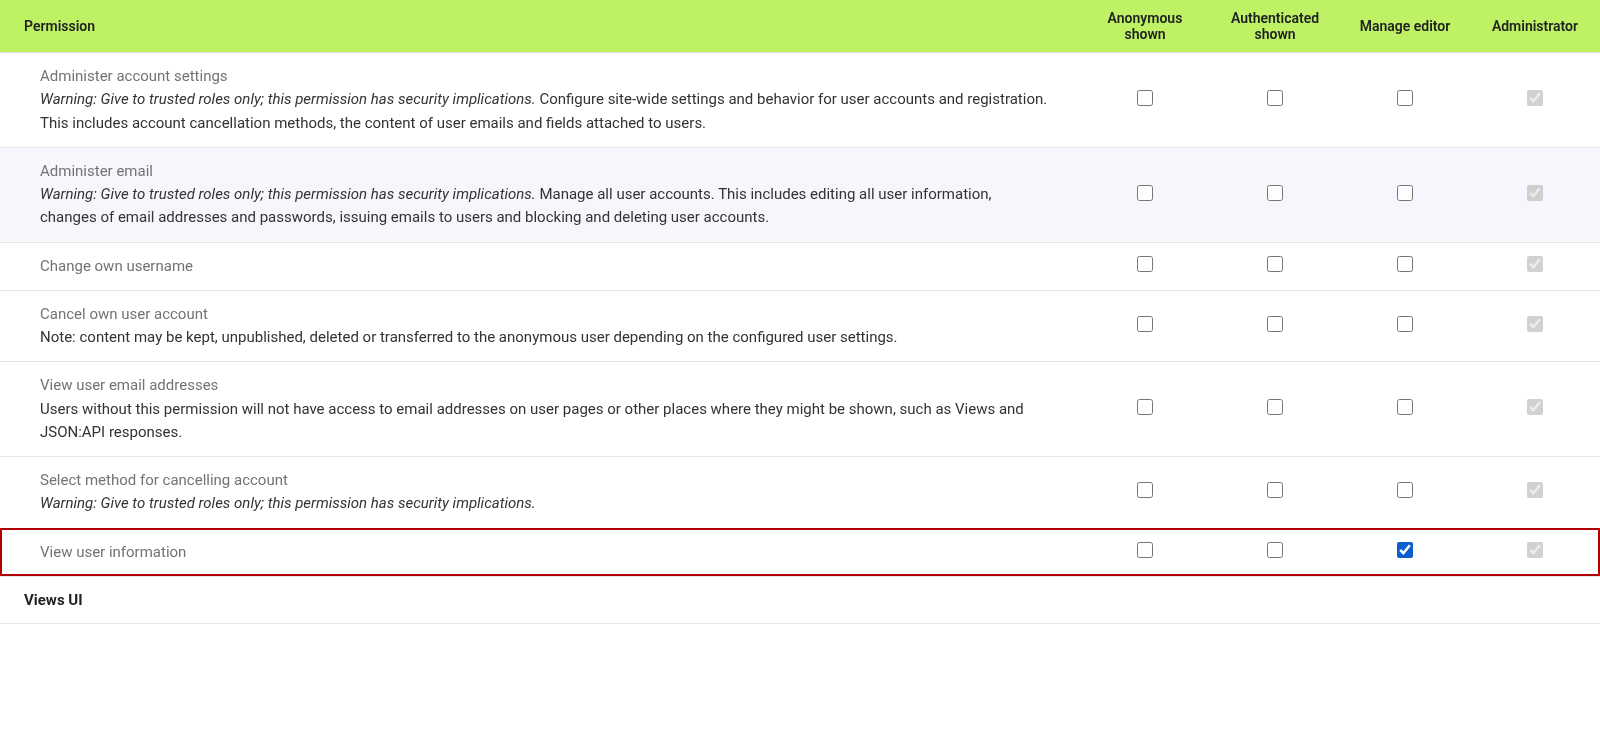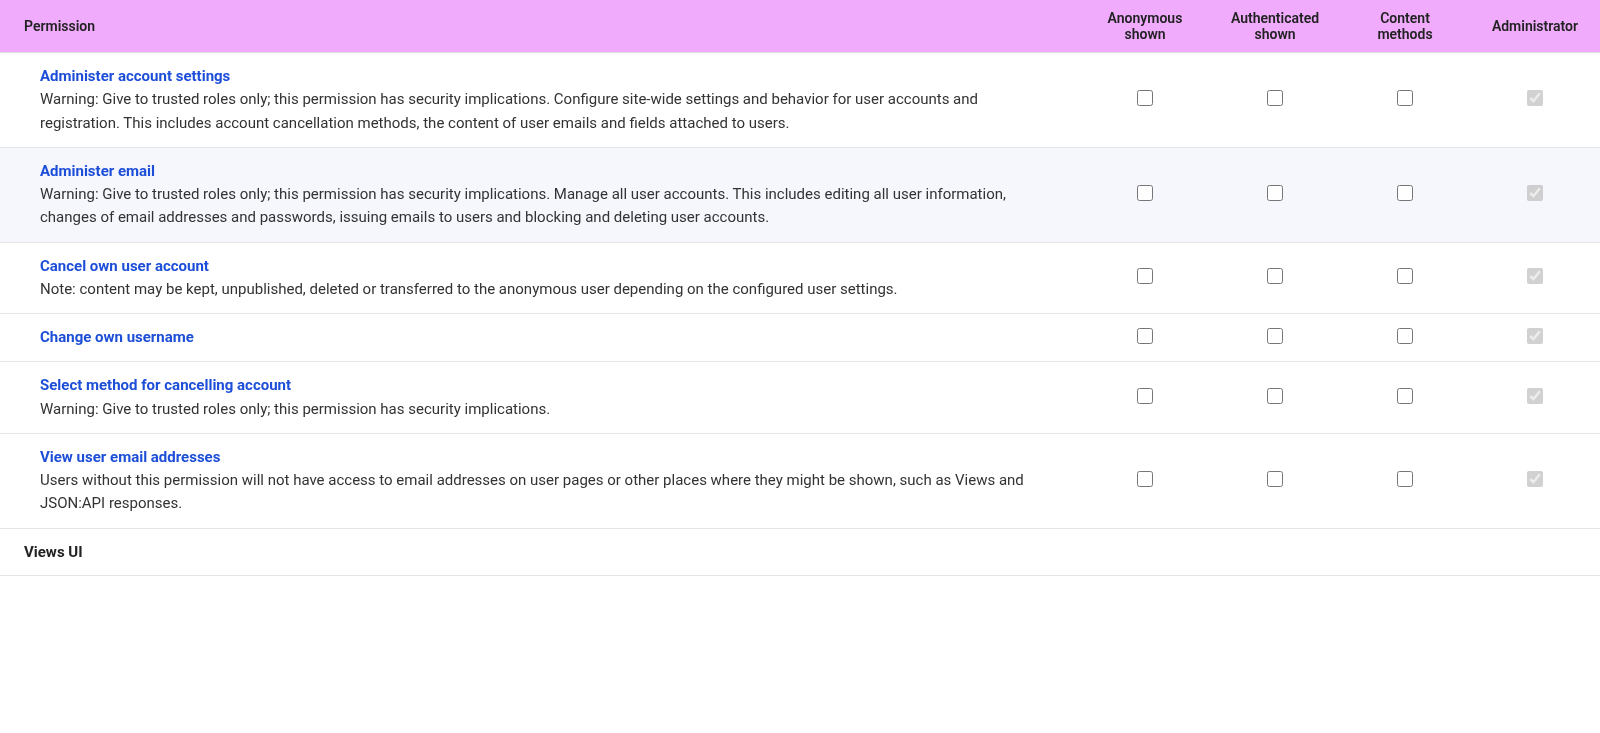--- a/index.html
+++ b/index.html
@@ -8,21 +8,21 @@
       font-size: 15px;
       color: #222;
       background: #fff;
     }
     table {
       width: 100%;
       border-collapse: collapse;
       table-layout: fixed;
     }
     thead tr {
-      background: #f0abfc;
+      background: #bef264;
       margin-left: 37px;
     }
     th {
       padding: 10px 12px;
       font-weight: 600;
       text-align: center;
       border-bottom: 1px solid #ddd;
       font-size: 14px;
     }
     th.perm-col {
@@ -46,28 +46,29 @@
       line-height: 1.55;
     }
     td.check-cell {
       text-align: center;
     }
     .section-row td {
       font-weight: 700;
       padding: 14px 24px 14px 24px;
     }
     .perm-title {
-      color: #1d4ed8;
-      font-weight: 700;
+      color: #737373;
+      font-weight: 400;
     }
     .perm-desc {
       color: #333;
       font-weight: 400;
     }
     .warning {
+      font-style: italic;
       color: #333;
     }
     input[type="checkbox"] {
       width: 16px;
       height: 16px;
       cursor: pointer;
       accent-color: #0d5fcf;
     }
     input[type="checkbox"]:disabled {
       cursor: default;
@@ -89,21 +90,21 @@
     <col style="width:130px">
     <col style="width:130px">
     <col style="width:130px">
     <col style="width:130px">
   </colgroup>
   <thead>
     <tr>
       <th class="perm-col">Permission</th>
       <th class="role-col">Anonymous shown</th>
       <th class="role-col">Authenticated shown</th>
-      <th class="role-col">Content methods</th>
+      <th class="role-col">Manage editor</th>
       <th class="role-col">Administrator</th>
     </tr>
   </thead>
   <tbody id="perm-body">
       <tr>
         <td class="perm-cell">
           <div class="perm-title">Administer account settings</div>
           <div class="perm-desc"><span class="warning">Warning: Give to trusted roles only; this permission has security implications.</span> <span>Configure site-wide settings and behavior for user accounts and registration. This includes account cancellation methods, the content of user emails and fields attached to users.</span></div>
         </td>
         <td class="check-cell"><input type="checkbox" style=""></td>
@@ -116,54 +117,63 @@
           <div class="perm-title">Administer email</div>
           <div class="perm-desc"><span class="warning">Warning: Give to trusted roles only; this permission has security implications.</span> <span>Manage all user accounts. This includes editing all user information, changes of email addresses and passwords, issuing emails to users and blocking and deleting user accounts.</span></div>
         </td>
         <td class="check-cell"><input type="checkbox" style=""></td>
         <td class="check-cell"><input type="checkbox" style=""></td>
         <td class="check-cell"><input type="checkbox" style=""></td>
         <td class="check-cell"><input type="checkbox" disabled="" checked="" style=""></td>
       </tr>
       <tr>
         <td class="perm-cell">
+          <div class="perm-title">Change own username</div>
+        </td>
+        <td class="check-cell"><input type="checkbox" style=""></td>
+        <td class="check-cell"><input type="checkbox" style=""></td>
+        <td class="check-cell"><input type="checkbox" style=""></td>
+        <td class="check-cell"><input type="checkbox" disabled="" checked="" style=""></td>
+      </tr>
+      <tr>
+        <td class="perm-cell">
           <div class="perm-title">Cancel own user account</div>
           <div class="perm-desc"><span>Note: content may be kept, unpublished, deleted or transferred to the anonymous user depending on the configured user settings.</span></div>
         </td>
         <td class="check-cell"><input type="checkbox" style=""></td>
         <td class="check-cell"><input type="checkbox" style=""></td>
         <td class="check-cell"><input type="checkbox" style=""></td>
         <td class="check-cell"><input type="checkbox" disabled="" checked="" style=""></td>
       </tr>
       <tr>
         <td class="perm-cell">
-          <div class="perm-title">Change own username</div>
+          <div class="perm-title">View user email addresses</div>
+          <div class="perm-desc"><span>Users without this permission will not have access to email addresses on user pages or other places where they might be shown, such as Views and JSON:API responses.</span></div>
         </td>
         <td class="check-cell"><input type="checkbox" style=""></td>
         <td class="check-cell"><input type="checkbox" style=""></td>
         <td class="check-cell"><input type="checkbox" style=""></td>
         <td class="check-cell"><input type="checkbox" disabled="" checked="" style=""></td>
       </tr>
       <tr>
         <td class="perm-cell">
           <div class="perm-title">Select method for cancelling account</div>
           <div class="perm-desc"><span class="warning">Warning: Give to trusted roles only; this permission has security implications.</span></div>
         </td>
         <td class="check-cell"><input type="checkbox" style=""></td>
         <td class="check-cell"><input type="checkbox" style=""></td>
         <td class="check-cell"><input type="checkbox" style=""></td>
         <td class="check-cell"><input type="checkbox" disabled="" checked="" style=""></td>
       </tr>
-      <tr>
+      <tr class="outlined">
         <td class="perm-cell">
-          <div class="perm-title">View user email addresses</div>
-          <div class="perm-desc"><span>Users without this permission will not have access to email addresses on user pages or other places where they might be shown, such as Views and JSON:API responses.</span></div>
+          <div class="perm-title">View user information</div>
         </td>
         <td class="check-cell"><input type="checkbox" style=""></td>
         <td class="check-cell"><input type="checkbox" style=""></td>
-        <td class="check-cell"><input type="checkbox" style=""></td>
+        <td class="check-cell"><input type="checkbox" checked="" style=""></td>
         <td class="check-cell"><input type="checkbox" disabled="" checked="" style=""></td>
       </tr>
       <tr class="section-row">
         <td colspan="5">Views UI</td>
       </tr>
     </tbody>
 </table>
 
 </body></html>

